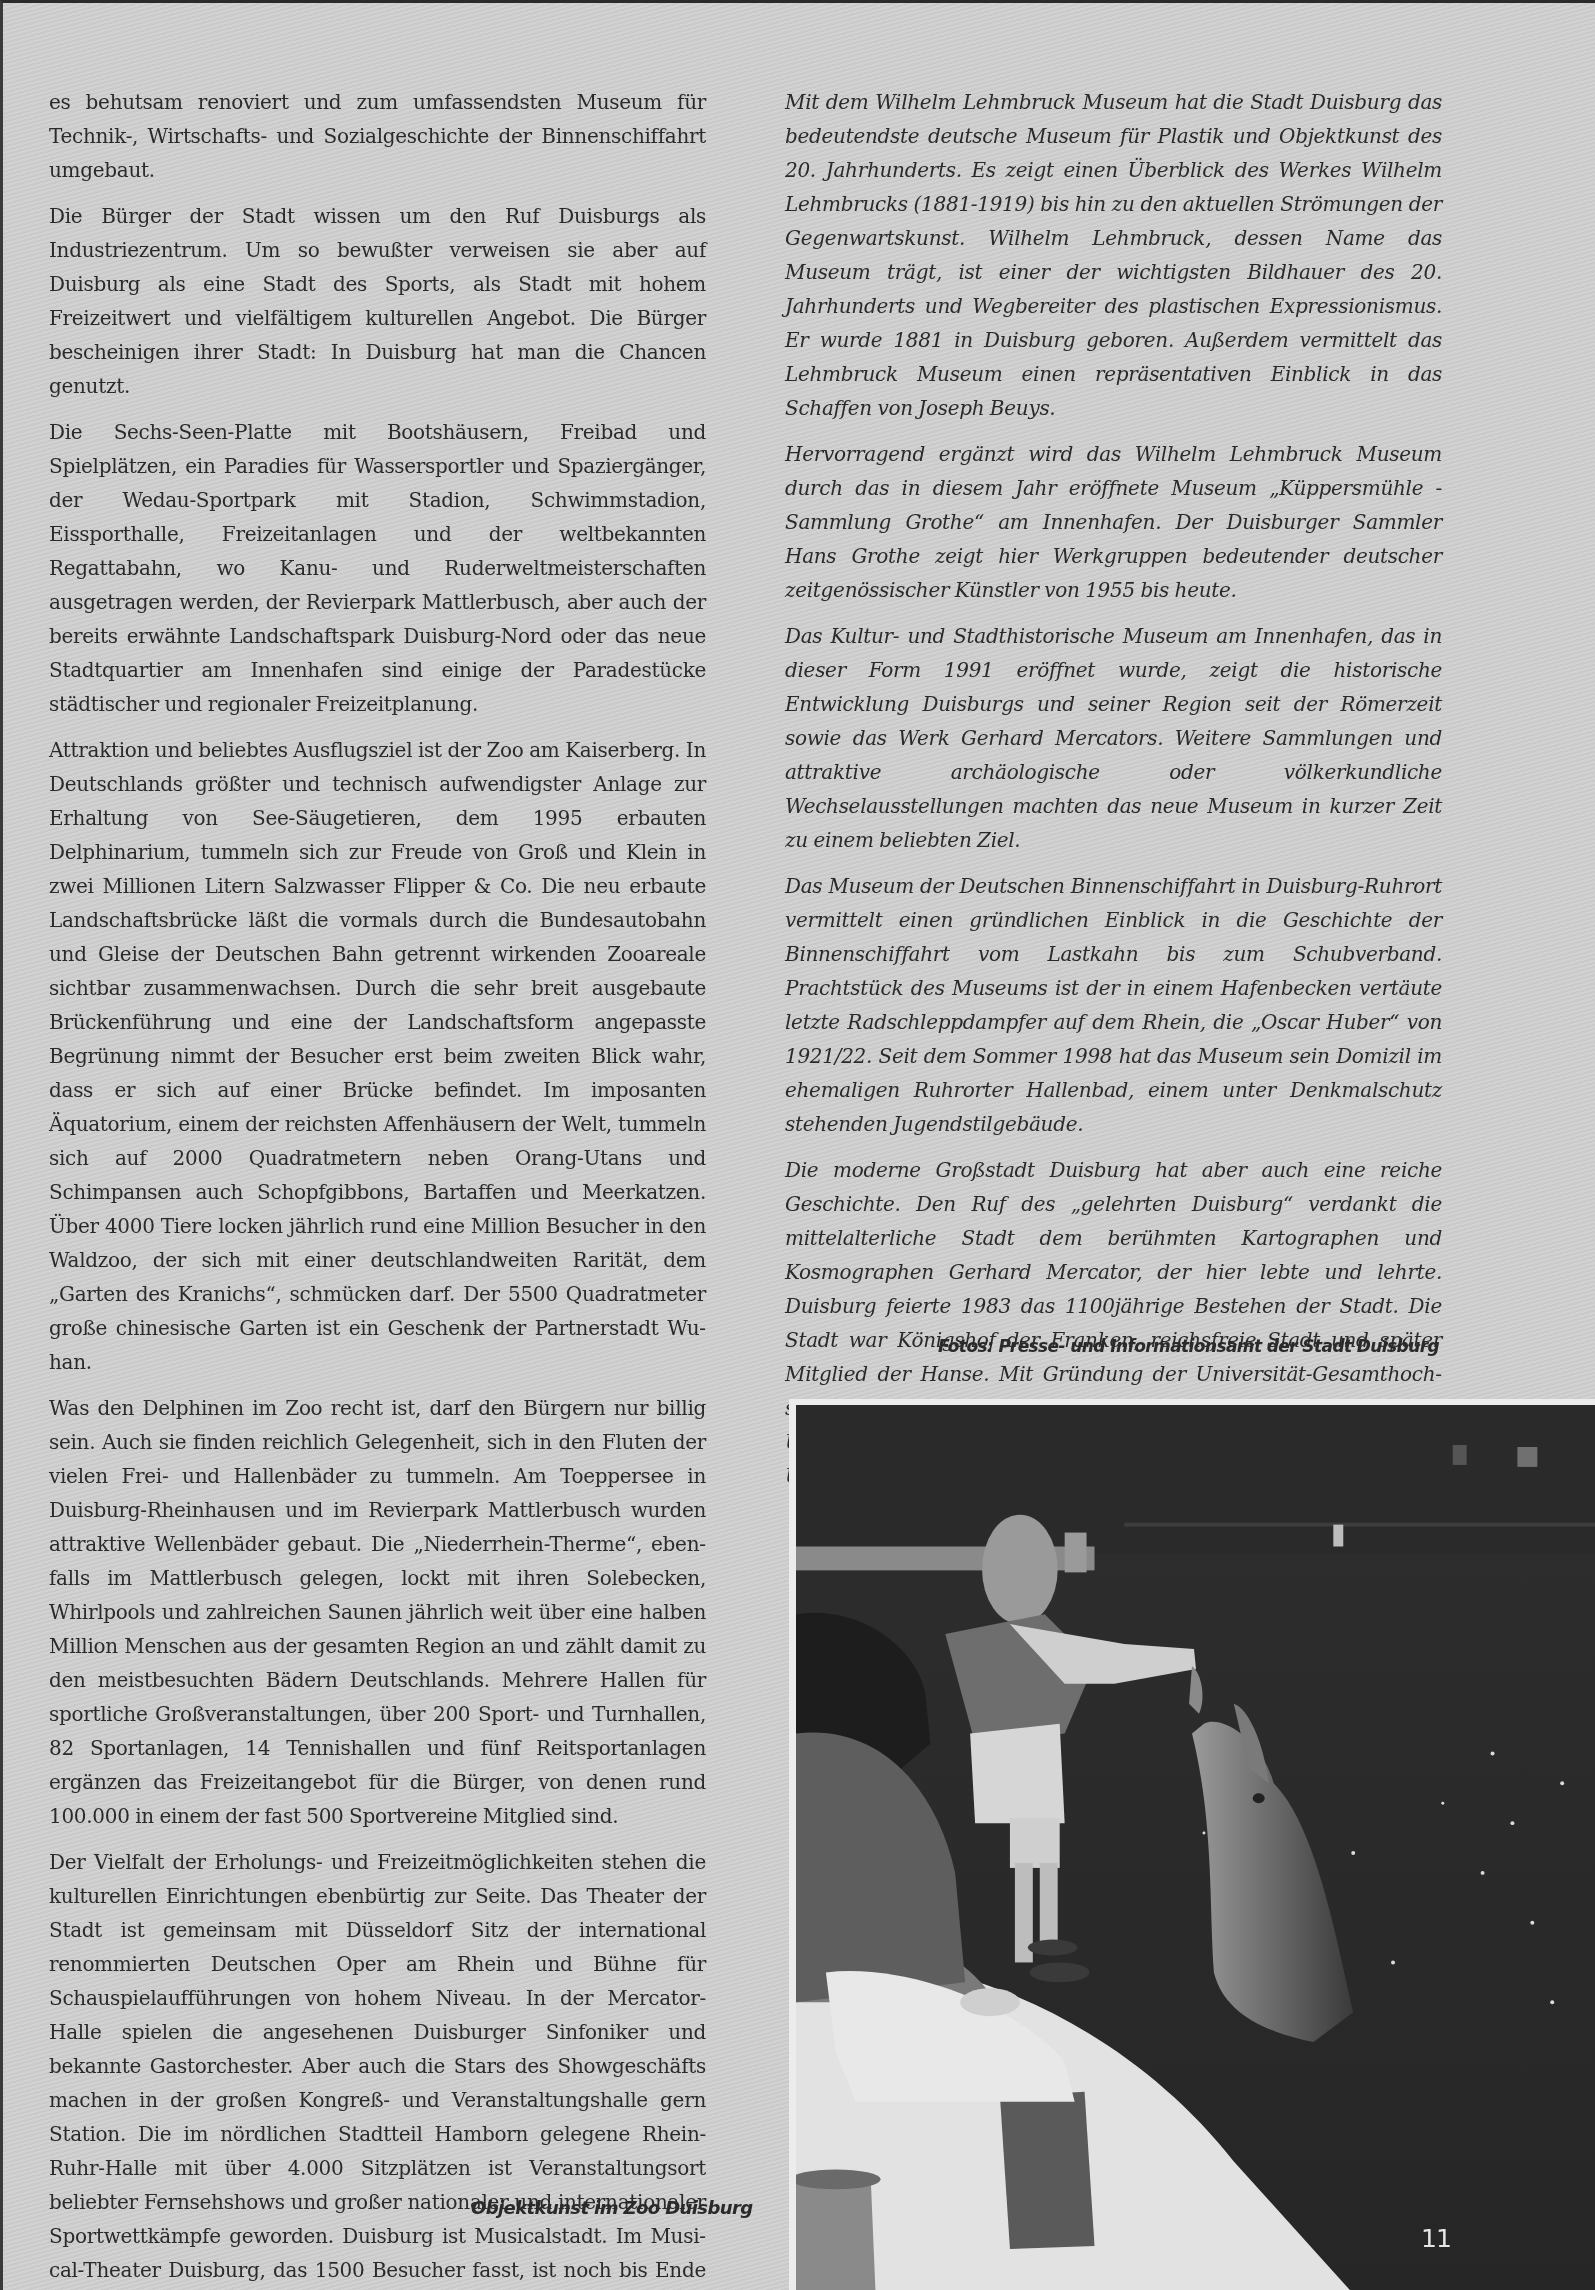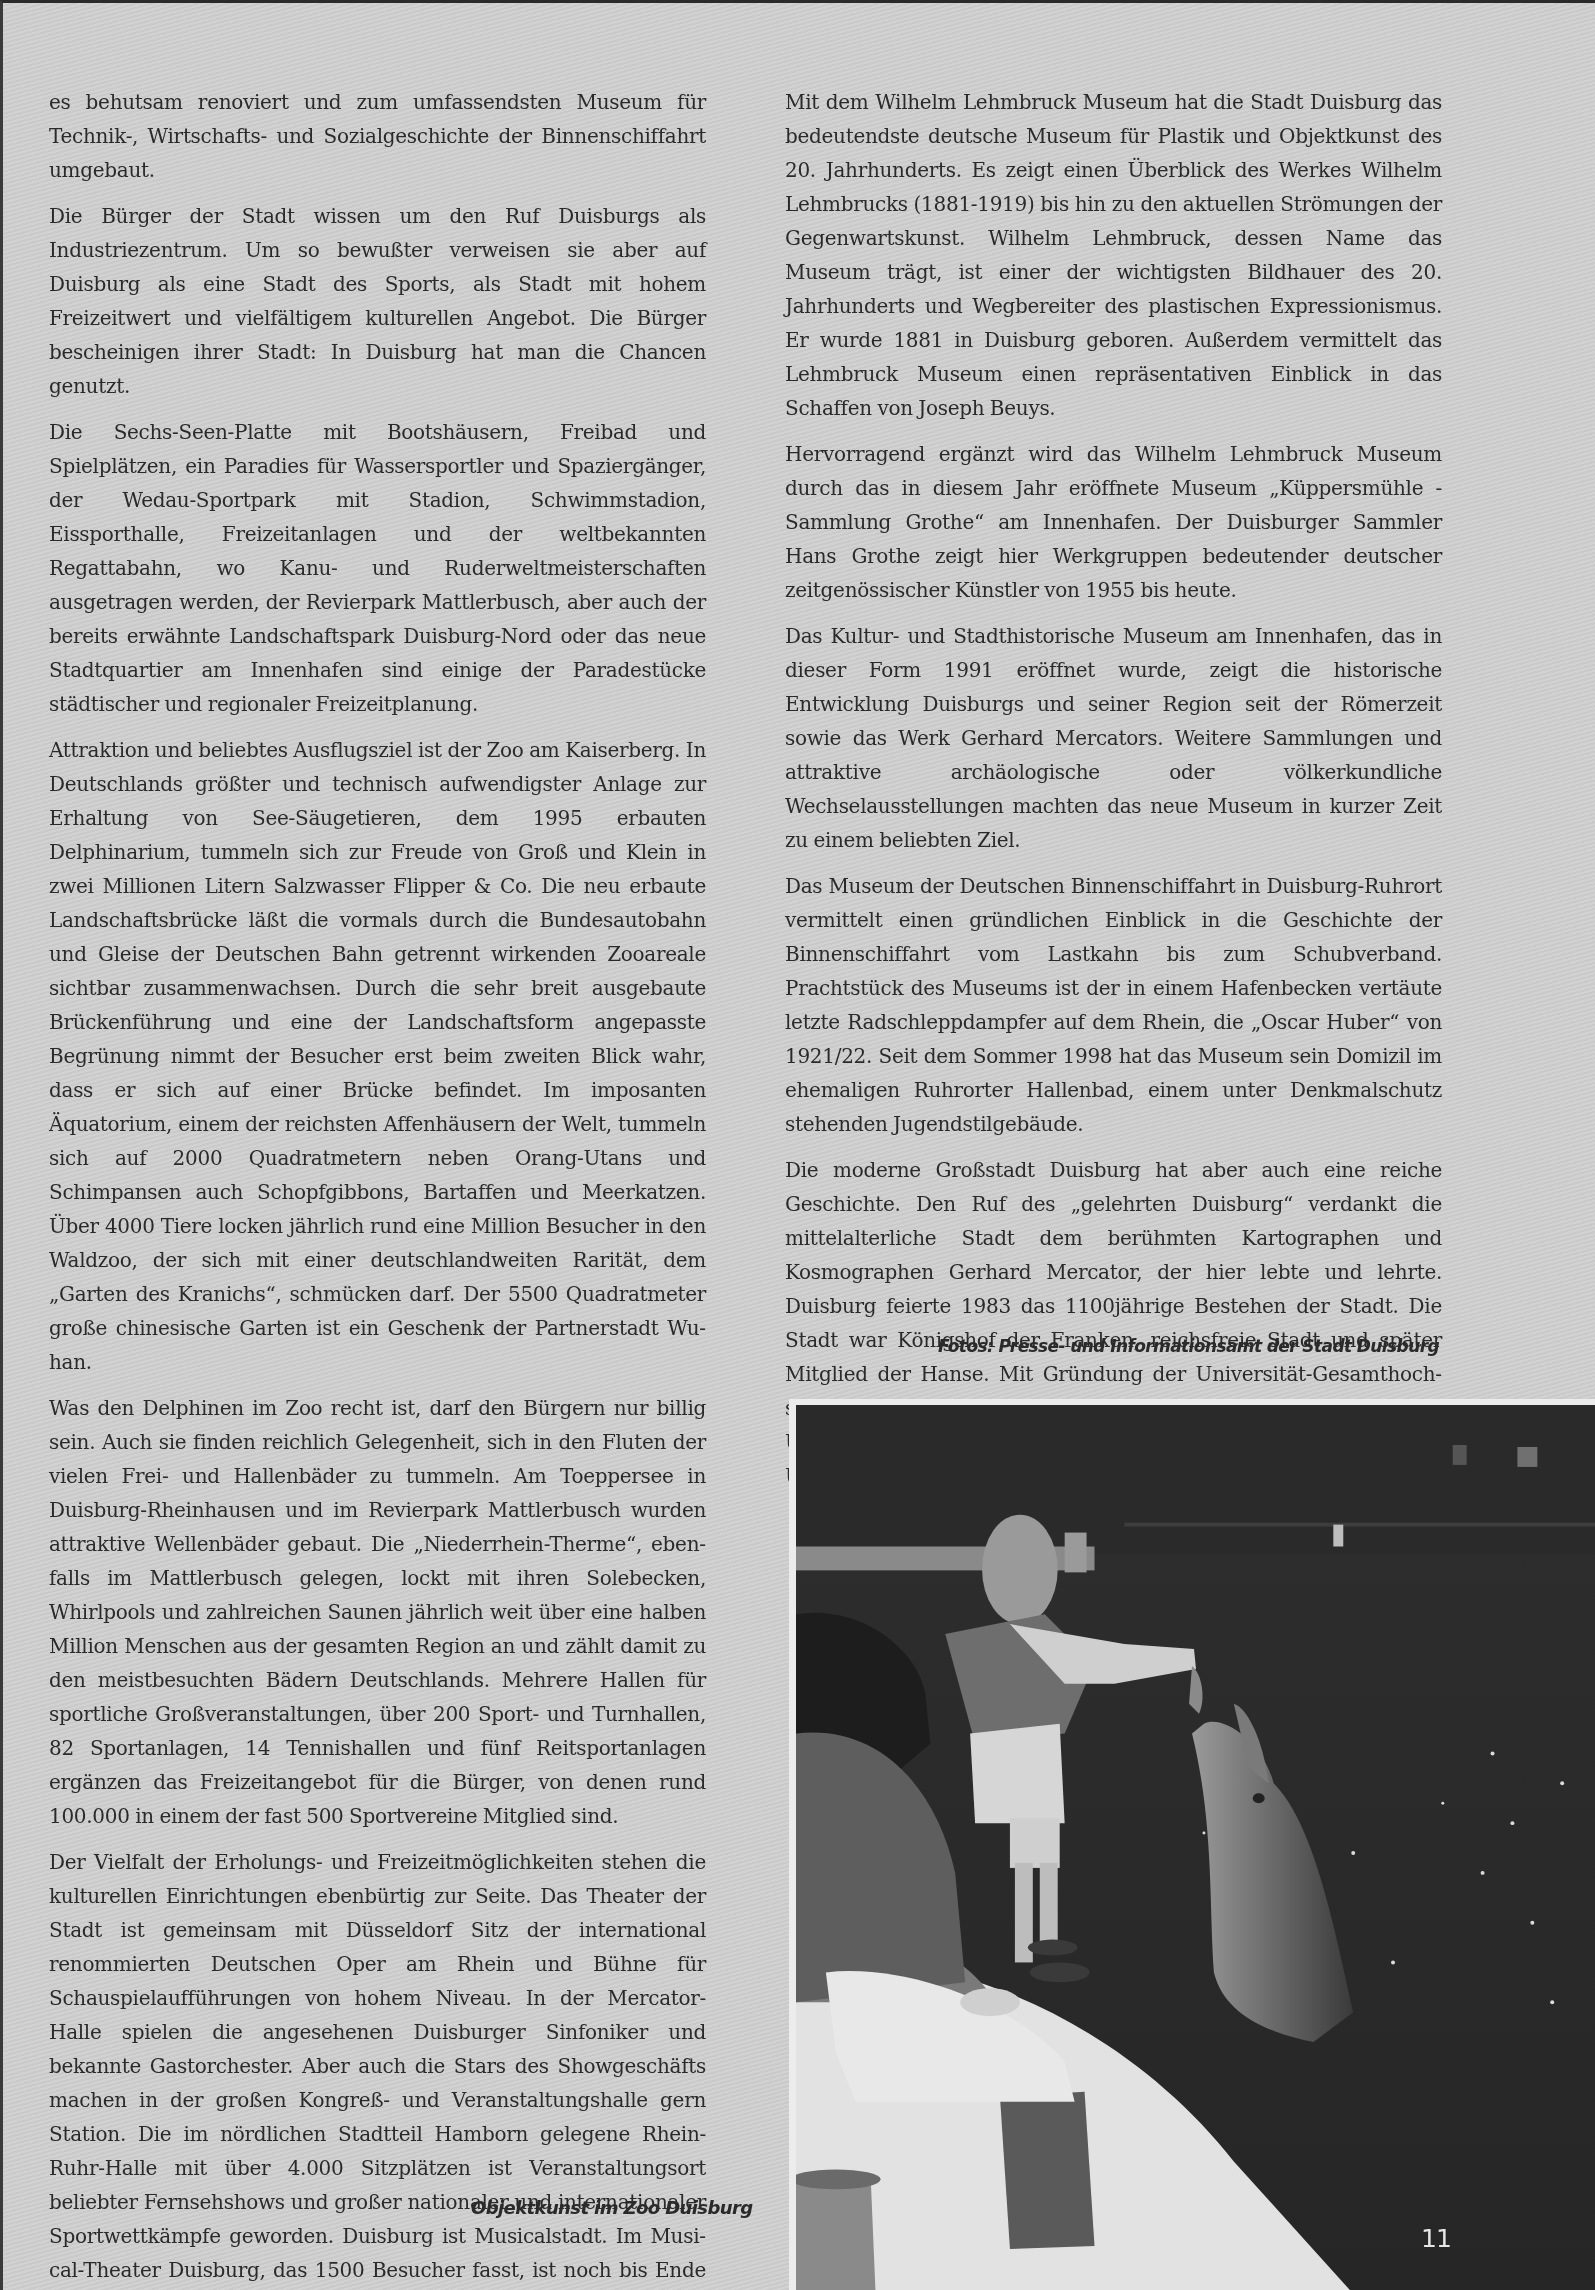--- a/index.html
+++ b/index.html
@@ -20,21 +20,21 @@
     position: absolute;
     color: #2a2a2a;
     font-size: 20px;
     line-height: 34px;
     text-align: justify;
     hyphens: manual;
     letter-spacing: -0.3px;
     word-spacing: -0.5px;
   }
   .col-left { left: 46px; top: 82px; width: 657px; }
-  .col-right { left: 782px; top: 82px; width: 657px; }
+  .col-right { left: 782px; top: 82px; width: 657px; font-style: italic; }
   .col p { margin: 0 0 12px 0; }
   .credit {
     position: absolute; right: 157px; top: 1333px;
     font-family: "DejaVu Sans", sans-serif;
     font-style: italic; font-weight: bold;
     font-size: 17px; color: #2a2a2a; letter-spacing: -0.6px;
   }
   .caption {
     position: absolute; left: 468px; top: 2194px;
     font-family: "DejaVu Sans", sans-serif;

